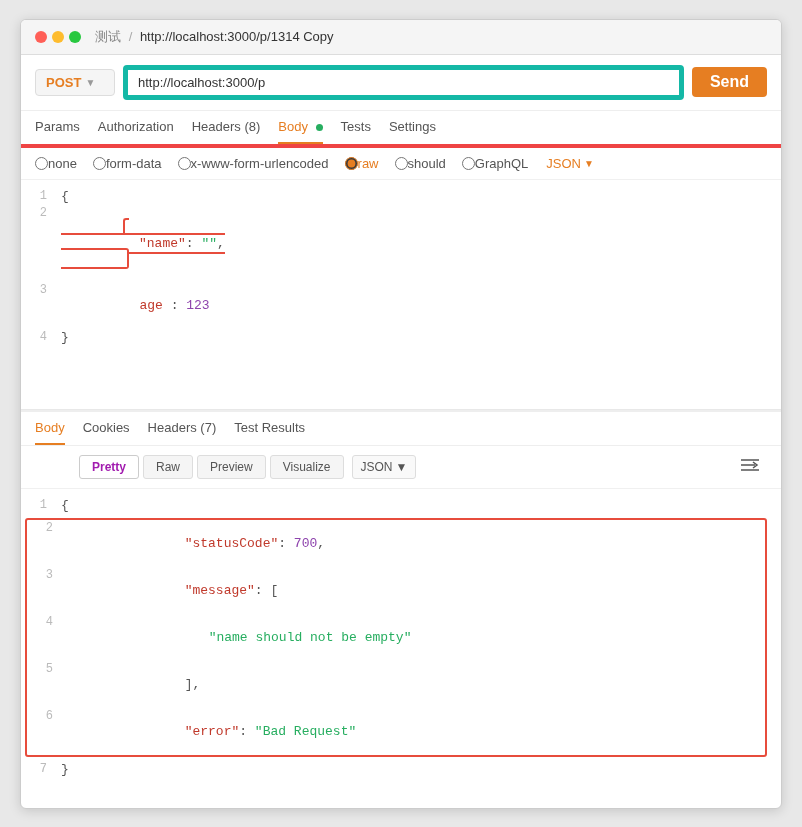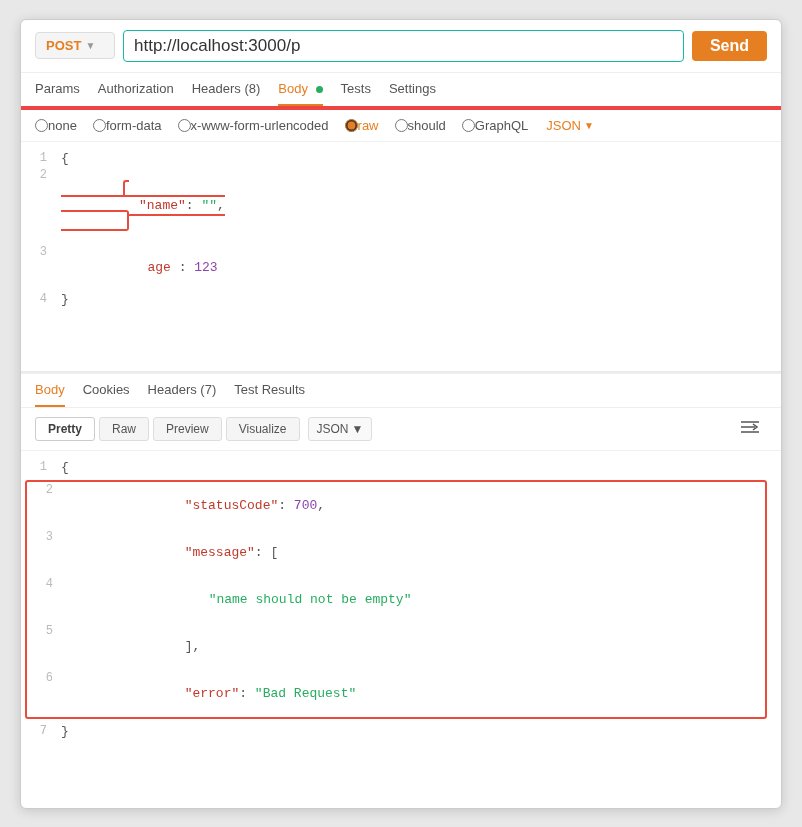--- a/index.html
+++ b/index.html
@@ -61,24 +61,24 @@
       color: #e67e22;
       display: flex;
       align-items: center;
       gap: 4px;
       cursor: pointer;
       min-width: 80px;
     }
     .method-select .arrow { color: #999; font-size: 10px; }
     .url-input {
       flex: 1;
-      border: 1px solid #14b8a6;
+      border: 5px solid #14b8a6;
       border-radius: 4px;
       padding: 5px 10px;
-      font-size: 17px;
+      font-size: 13px;
       color: #333;
       background: #fff;
       outline: none;
     }
     .send-btn {
       background: #e67e22;
       color: #fff;
       border: none;
       border-radius: 4px;
       padding: 6px 18px;
@@ -219,21 +219,22 @@
       background: #f5f5f5;
       color: #555;
       cursor: pointer;
       border-radius: 3px;
       margin-right: 2px;
     }
     .view-btn.active {
       background: #fff;
       border: 1px solid #ccc;
       font-weight: 600;
-      color: #404040;
+      color: #a21caf;
+      margin-left: 44px;
     }
     .format-selector {
       display: flex;
       align-items: center;
       gap: 3px;
       font-size: 12px;
       color: #555;
       border: 1px solid #ddd;
       border-radius: 3px;
       padding: 4px 8px;
@@ -261,20 +262,32 @@
       margin: 4px 14px 4px 4px;
       border-radius: 3px;
       background: #fff;
     }
   </style>
 </head>
 <body>
 
 <div class="window">
 
+  <div class="title-bar">
+    <div class="dots">
+      <div class="dot dot-red"></div>
+      <div class="dot dot-yellow"></div>
+      <div class="dot dot-green"></div>
+    </div>
+    <span class="breadcrumb">
+      <span>测试</span>
+      <span class="sep">/</span>
+      <span class="path">http://localhost:3000/p/1314 Copy</span>
+    </span>
+  </div>
 
   <div class="request-bar">
     <div class="method-select">
       <span>POST</span>
       <span class="arrow">▼</span>
     </div>
     <input class="url-input" type="text" value="http://localhost:3000/p" style="">
     <button class="send-btn">Send</button>
   </div>
 
@@ -340,21 +353,21 @@
       <span class="line-num">2</span>
       <span class="line-content">
         <span class="highlighted-line">
           <span class="k">"name"</span><span class="p">: </span><span class="s">""</span><span class="p">,</span>
         </span>
       </span>
     </div>
     <div class="code-line">
       <span class="line-num">3</span>
       <span class="line-content">
-        <span style="margin-left:24px"><span class="k">age</span><span class="p"> : </span><span class="n">123</span></span>
+        <span style="margin-left:16px"><span class="k">age</span><span class="p"> : </span><span class="n">123</span></span>
       </span>
     </div>
     <div class="code-line">
       <span class="line-num">4</span>
       <span class="line-content p">}</span>
     </div>
   </div>
 
   <div class="response-section">
 

